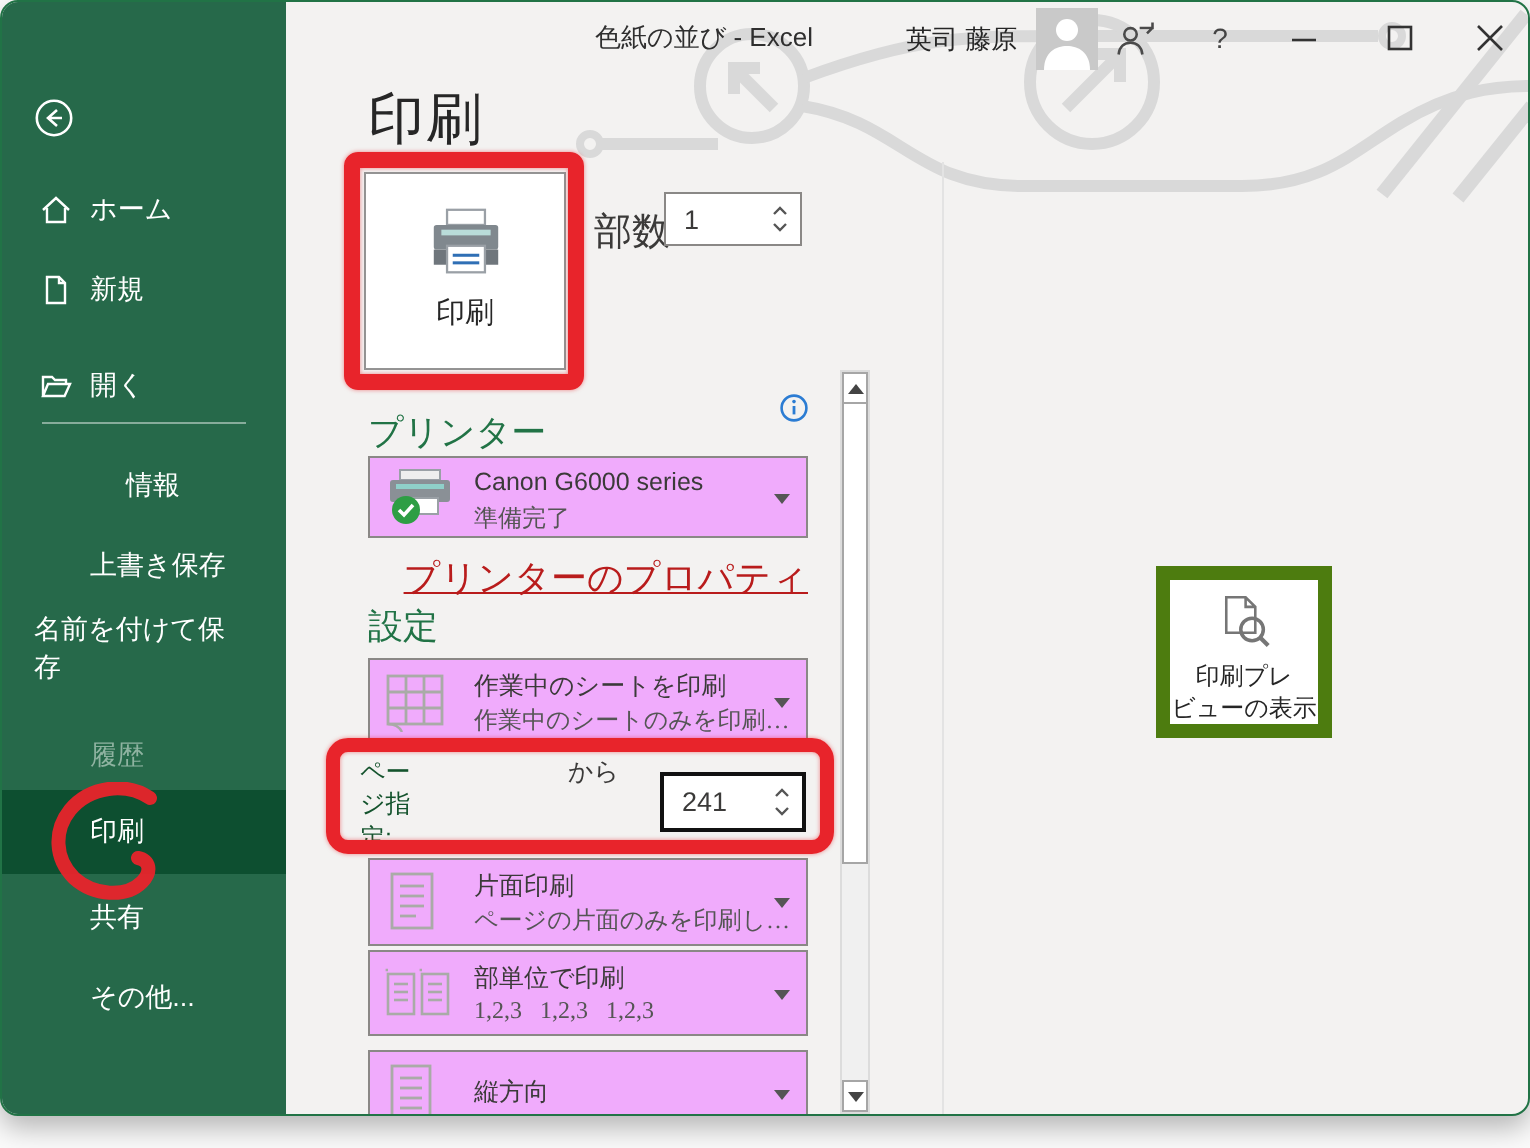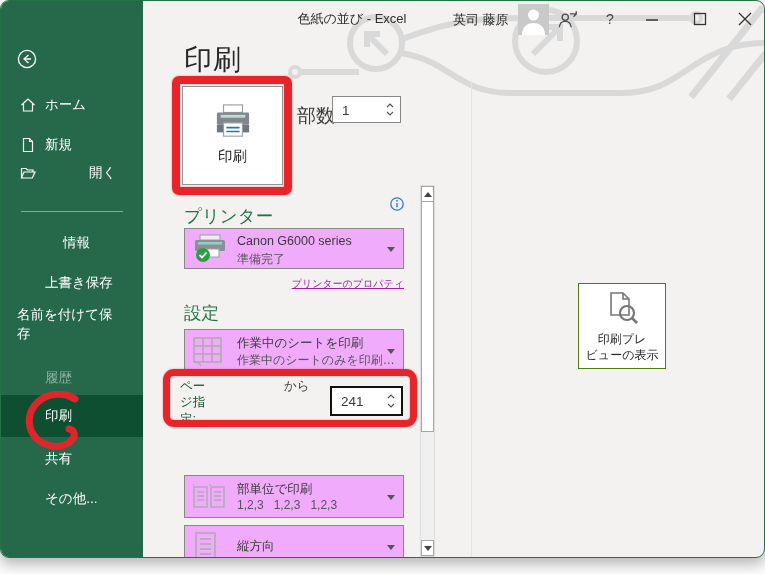--- a/index.html
+++ b/index.html
@@ -25,21 +25,21 @@
   .share-btn { left:556px; }
   .help-btn { left:598px; font-size:14px; color:#444; }
   .min-btn { left:640px; } .max-btn { left:688px; } .close-btn { left:733px; }
 
   
   .sidebar { position:absolute; left:0; top:0; bottom:0; width:142px; background:#26694a; z-index:10; }
   .back-btn { position:absolute; left:16px; top:48px; width:20px; height:20px; }
   .side-item { position:absolute; left:0; width:142px; color:#fff; font-size:13.5px; display:flex; align-items:center; }
   .side-item .lbl { margin-left:44px; width:100px; line-height:1.4; }
   .side-item .ic { position:absolute; left:19px; width:16px; height:16px; }
-  .it-home { top:90px; height:28px; } .it-new { top:130px; height:28px; } .it-open { top:158px; height:28px;padding-left:44px; }
+  .it-home { top:90px; height:28px; } .it-new { top:130px; height:28px; } .it-open { top:178px; height:28px; }
   .side-div { position:absolute; left:20px; top:210px; width:102px; height:1px; background:rgba(255,255,255,.45); }
   .it-info { top:228px; height:28px;padding-left:18px; } .it-save { top:268px; height:28px; }
   .it-saveas { top:303px; height:46px; align-items:flex-start; } .it-saveas .lbl { margin-top:2px;margin-left:16px; }
   .it-history { top:363px; height:28px; color:#8fb3a1; }
   .it-print { top:394px; height:42px; background:#0d4f30; }
   .it-share { top:444px; height:28px; } .it-more { top:484px; height:28px; }
 
   
   .main { position:absolute; left:142px; top:36px; right:0; bottom:0; z-index:5; }
   .page-title { position:absolute; left:41px; top:4px; font-size:28px; color:#262626; letter-spacing:1px; }
@@ -58,48 +58,48 @@
   .spin-to { left:187px; top:349px; width:73px; height:30px; border:2.5px solid #111; }
 
   .info-icon { position:absolute; left:247px; top:160px; width:14px; height:14px; }
 
   .sect-head { position:absolute; font-size:17.5px; color:#217346; }
   .printer-head { left:41px; top:167px; }
   .settings-head { left:41px; top:264px; }
 
   .dd { position:absolute; left:41px; width:220px; background:#f0abfc; border:1px solid #8a8886; }
   .dd .dtitle { position:absolute; left:52px; top:5px; font-size:12.5px; color:#3b3a39; white-space:nowrap; }
-  .dd .dsub { position:absolute; left:52px; top:22px; font-size:12px; color:#555; white-space:pre; }
+  .dd .dsub { position:absolute; left:52px; top:22px; font-size:12px; color:#555; white-space:pre;font-family:Liberation Serif, serif; }
   .dd .darrow { position:absolute; right:8px; top:50%; margin-top:-2px; width:0; height:0;
     border-left:4.5px solid transparent; border-right:4.5px solid transparent; border-top:5.5px solid #555; }
   .dd .dicon { position:absolute; left:7px; top:50%; transform:translateY(-50%); }
   .dd-printer { top:191px; height:41px; }
   .dd-sheet { top:292px; height:44px; }
   .dd-duplex { top:392px; height:44px; }
   .dd-collate { top:438px; height:43px; }
   .dd-orient { top:488px; height:43px; }
 
   .props-link { position:absolute; left:41px; top:240px; width:220px; text-align:right;
-    font-size:10px; color:#a21caf; text-decoration:underline;font-family:Liberation Mono, monospace; }
+    font-size:18px; color:#b91c1c; text-decoration:underline;font-family:Liberation Mono, monospace; }
 
   .pages-label { position:absolute; left:37px; top:341px; width:28px; font-size:12.5px; line-height:1.3; color:#14532d; }
   .kara-label { position:absolute; left:141px; top:341px; font-size:12.5px; color:#3b3a39; }
 
   
   .scrollbar { position:absolute; left:277px; top:148px; width:15px; height:372px; background:#f0f0f0; border:1px solid #dcdcdc; }
   .sb-btn { position:absolute; left:0; right:0; height:16px; background:#fff; border:1px solid #a6a6a6; display:flex; align-items:center; justify-content:center; }
   .sb-up { top:0; } .sb-down { bottom:0; }
   .tri-up { width:0;height:0;border-left:4px solid transparent;border-right:4px solid transparent;border-bottom:5px solid #444; }
   .tri-down { width:0;height:0;border-left:4px solid transparent;border-right:4px solid transparent;border-top:5px solid #444; }
   .sb-thumb { position:absolute; left:0; right:0; top:15px; height:231px; background:#fff; border:1px solid #a6a6a6; }
 
   .v-div { position:absolute; left:328px; top:44px; width:1px; height:478px; background:#e3e3e3; }
 
   .preview-btn { position:absolute; left:435px; top:246px; width:88px; height:86px; background:#fff;
-    border:1px solid #4d7c0f; display:flex; flex-direction:column; align-items:center; }
+    border:7px solid #4d7c0f; display:flex; flex-direction:column; align-items:center; }
   .preview-btn svg { margin-top:7px; }
   .preview-btn .pvtext { font-size:12px; color:#262626; line-height:1.35; text-align:center; margin-top:2px; }
 
   
   .anno { position:absolute; z-index:40; pointer-events:none; }
   .anno-rect1 { left:171px; top:75px; width:120px; height:119px; border:8px solid #e8242b; border-radius:7px; box-shadow:0 0 2px rgba(232,36,43,.55), inset 0 0 2px rgba(232,36,43,.55); }
   .anno-rect2 { left:162px; top:368px; width:254px; height:58px; border:7px solid #e8242b; border-radius:11px; box-shadow:0 0 2px rgba(232,36,43,.55), inset 0 0 2px rgba(232,36,43,.55); }
   .anno-circle { left:24px; top:390px; }
 </style>
 </head>
@@ -294,20 +294,34 @@
         <span class="sbtns">
           <svg width="8" height="5" viewBox="0 0 8 5">
               <polyline points="1,4 4,1 7,4" fill="none" stroke="#555" stroke-width="1.2"></polyline>
             </svg>
           <svg width="8" height="5" viewBox="0 0 8 5">
               <polyline points="1,1 4,4 7,1" fill="none" stroke="#555" stroke-width="1.2"></polyline>
             </svg>
         </span>
       </div>
 
+      <div class="dd dd-duplex">
+        <svg class="dicon" width="30" height="32" viewBox="0 0 30 32">
+          <g fill="none" stroke="#a9aba7" stroke-width="1.4">
+            <rect x="4" y="2" width="20" height="27"></rect>
+            <line x1="8" y1="8" x2="20" y2="8"></line>
+              <line x1="8" y1="13" x2="20" y2="13"></line>
+            <line x1="8" y1="18" x2="20" y2="18"></line>
+              <line x1="8" y1="23" x2="16" y2="23"></line>
+          </g>
+        </svg>
+        <span class="dtitle">片面印刷</span>
+        <span class="dsub">ページの片面のみを印刷し…</span>
+        <span class="darrow"></span>
+      </div>
 
       <div class="dd dd-collate">
         <svg class="dicon" width="36" height="28" viewBox="0 0 36 28">
           <g fill="none" stroke="#a9aba7" stroke-width="1.3">
             <rect x="2" y="4" width="13" height="20"></rect>
             <line x1="5" y1="9" x2="12" y2="9"></line>
               <line x1="5" y1="13" x2="12" y2="13"></line>
               <line x1="5" y1="17" x2="12" y2="17"></line>
             <rect x="19" y="4" width="13" height="20"></rect>
             <line x1="22" y1="9" x2="29" y2="9"></line>

